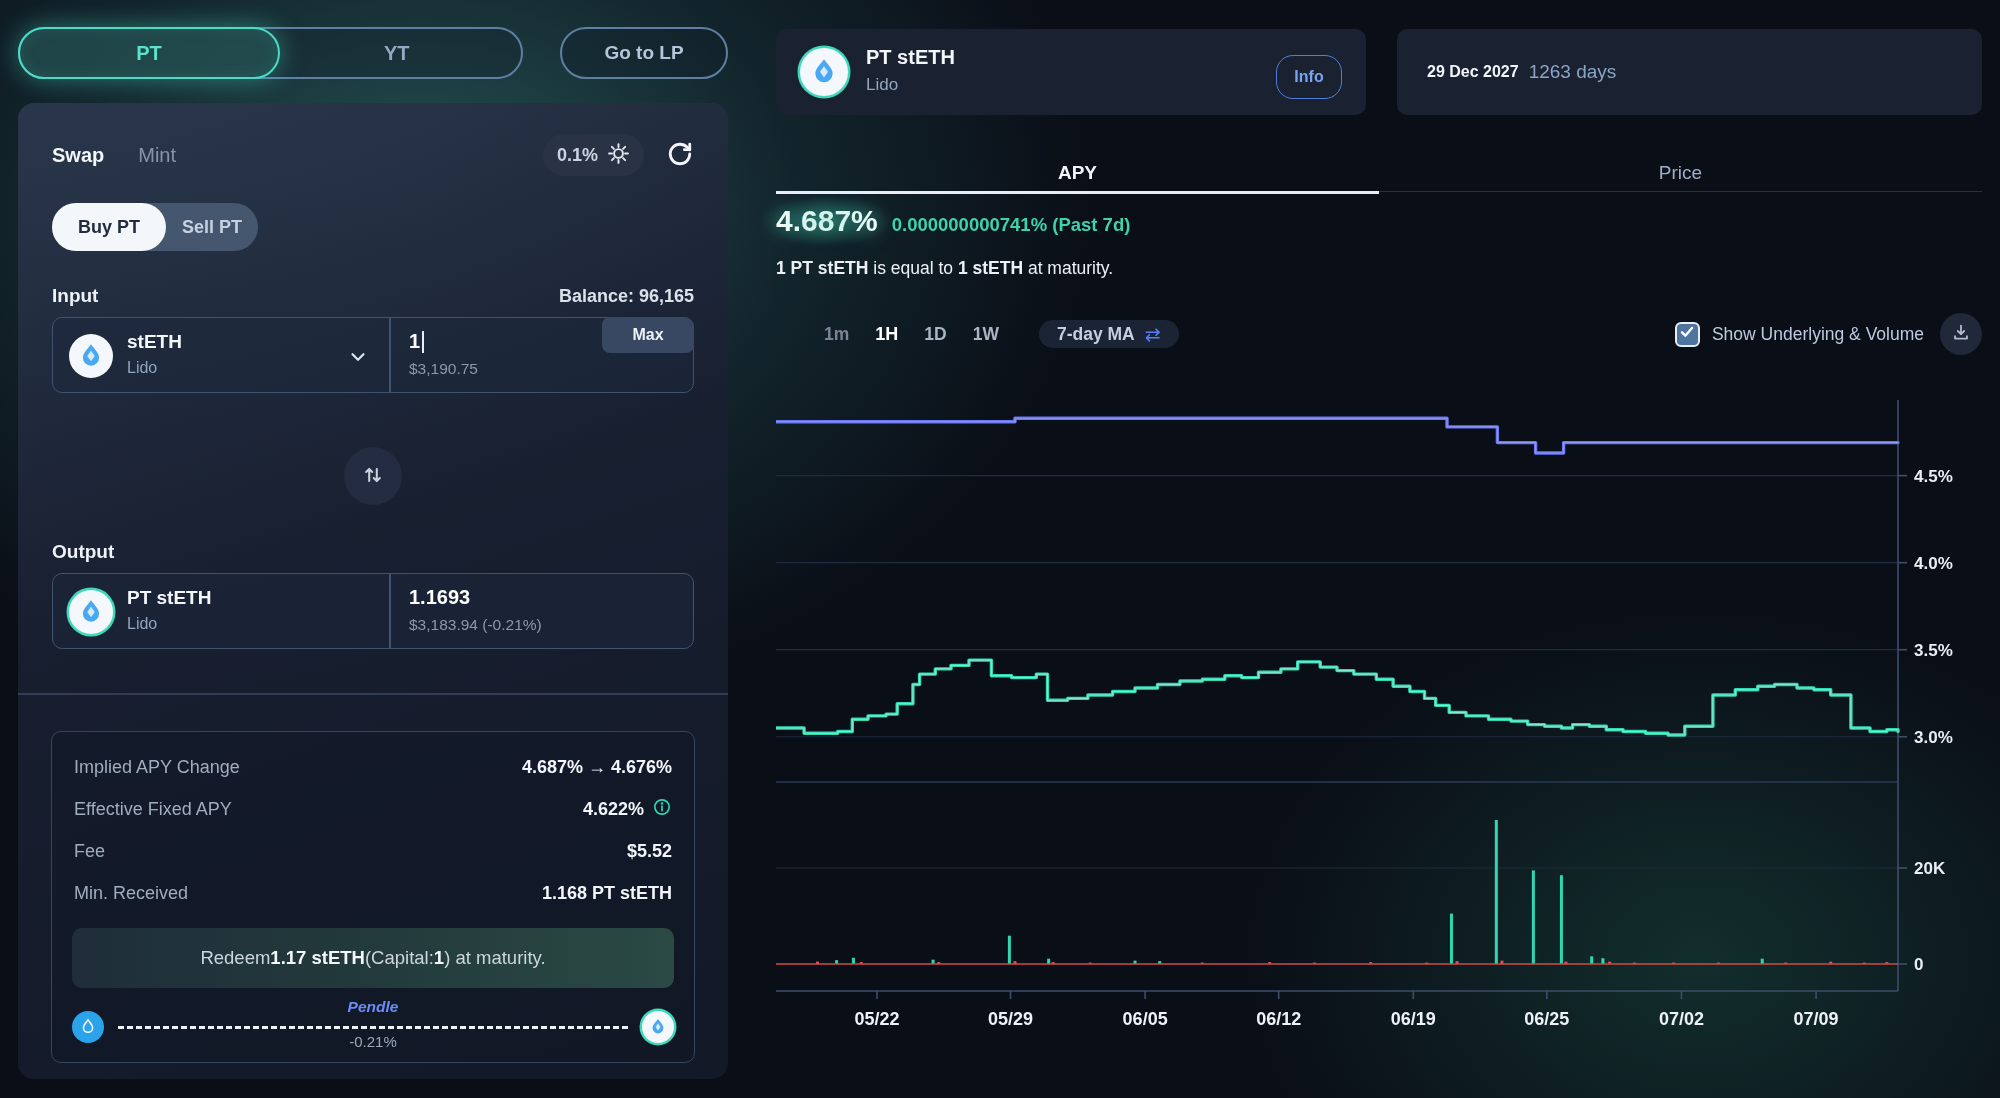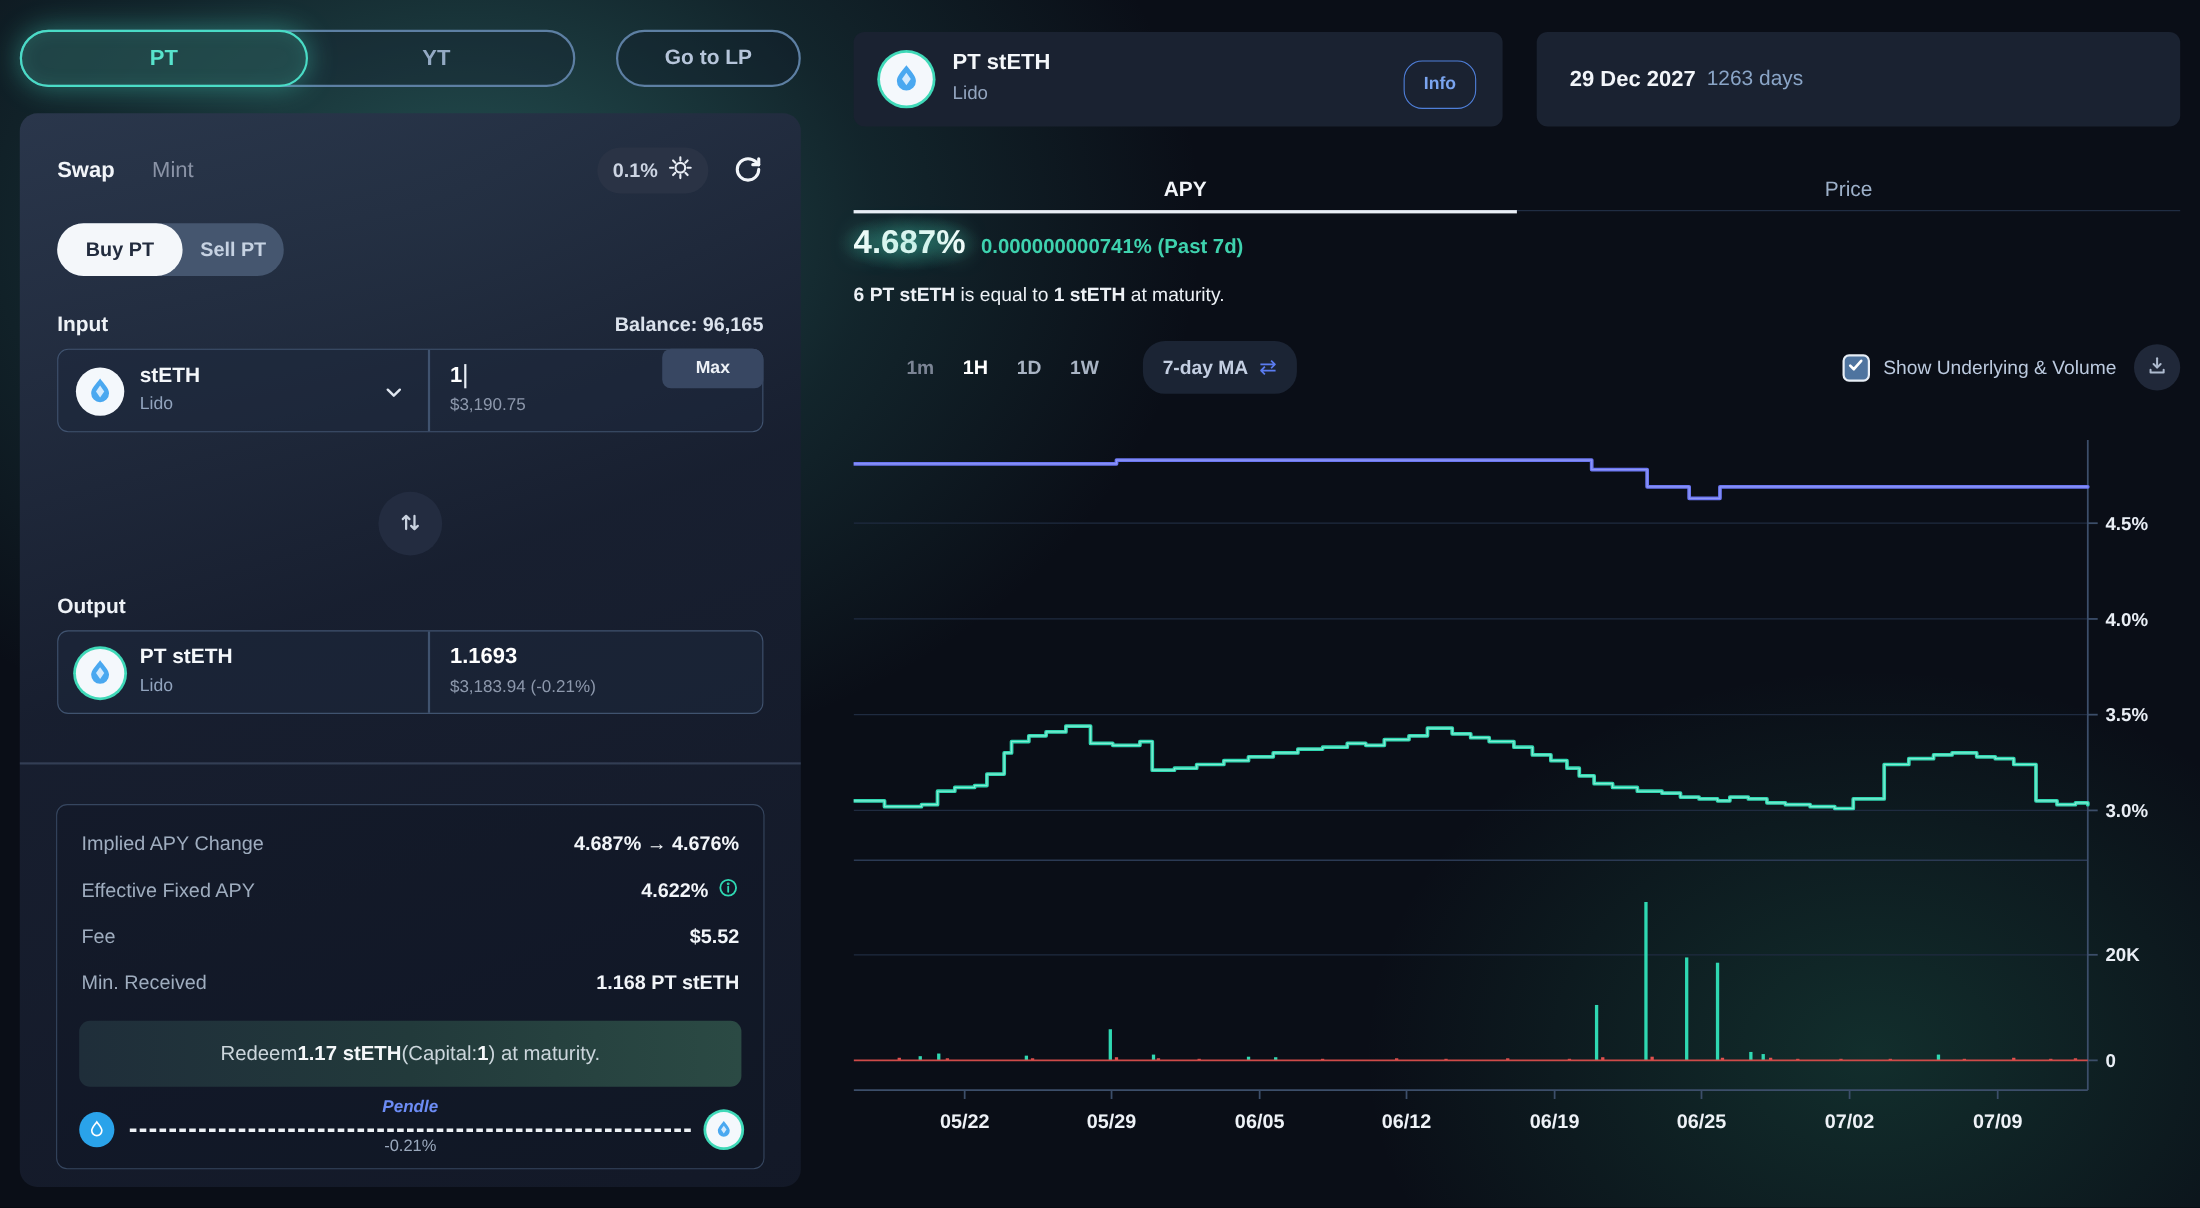--- a/index.html
+++ b/index.html
@@ -82,42 +82,42 @@
   
   .market-card{position:absolute;left:776px;top:29px;width:590px;height:86px;background:#1a2231;border-radius:10px;}
   .mk-icon{position:absolute;left:24px;top:19px;width:48px;height:48px;border-radius:50%;background:#f4f8fc;
     box-shadow:0 0 0 2.5px #3fd9b8;display:flex;align-items:center;justify-content:center;}
   .mk-name{position:absolute;left:90px;top:17px;font-size:20px;font-weight:bold;color:#f4f7fa;}
   .mk-prov{position:absolute;left:90px;top:46px;font-size:17px;color:#93a5bf;}
   .info-btn{position:absolute;right:24px;top:26px;width:66px;height:44px;box-sizing:border-box;border:1.5px solid #4f7fd9;border-radius:17px;
     background:transparent;color:#7aa4ef;font-size:16px;font-weight:600;font-family:inherit;cursor:pointer;}
   .maturity-card{position:absolute;left:1397px;top:29px;width:585px;height:86px;background:#1a2231;border-radius:10px;
     display:flex;align-items:center;padding-left:30px;box-sizing:border-box;gap:10px;}
-  .mat-date{font-size:20px;font-weight:bold;color:#f2f5f9;}
+  .mat-date{font-size:16px;font-weight:bold;color:#f2f5f9;}
   .mat-days{font-size:19px;color:#8aa5c7;}
 
   .chart-tabs{position:absolute;left:776px;top:155px;width:1206px;height:36px;border-bottom:1.5px solid #233149;}
   .tab-apy{position:absolute;left:0;top:0;width:603px;height:36px;display:flex;align-items:center;justify-content:center;
     font-size:19px;font-weight:600;color:#f2f5f9;cursor:pointer;}
   .tab-price{position:absolute;left:603px;top:0;width:603px;height:36px;display:flex;align-items:center;justify-content:center;
     font-size:19px;color:#9db0c9;cursor:pointer;}
   .tab-underline{position:absolute;left:0;bottom:-2.5px;width:603px;height:3px;background:#e9eef5;}
 
   .headline{position:absolute;left:776px;top:204px;display:flex;align-items:baseline;gap:14px;}
   .apy-big{position:relative;font-size:30px;font-weight:bold;color:#fff;text-shadow:0 0 20px rgba(94,233,203,.65);}
   .apy-big::before{content:"";position:absolute;inset:-8px -14px;background:radial-gradient(ellipse,rgba(58,205,175,.30),transparent 72%);z-index:0;}
   .apy-change{font-size:18.5px;font-weight:bold;color:#3ed2ae;}
   .subline{position:absolute;left:776px;top:258px;font-size:17.5px;color:#edf1f6;}
   .subline b{font-weight:bold;}
 
   .controls{position:absolute;left:776px;top:312px;width:1206px;height:44px;display:flex;align-items:center;}
   .range{margin-right:26px;font-size:17.5px;font-weight:600;color:#a9b4c4;cursor:pointer;}
   .range.dim{color:#7b8494;margin-left:48px;}
   .range.active{color:#ffffff;font-weight:bold;font-size:18px;}
-  .ma-pill{margin-left:14px;height:48px;border-radius:20px;background:#1b2434;display:flex;align-items:center;gap:10px;
+  .ma-pill{margin-left:14px;height:28px;border-radius:20px;background:#1b2434;display:flex;align-items:center;gap:10px;
     padding:0 18px;cursor:pointer;}
   .ma-label{font-size:17.5px;font-weight:600;color:#c4cfe2;}
   .ma-arrows{font-size:19px;color:#5b7cf0;line-height:1;}
   .ctrl-spacer{flex:1;}
   .checkbox{width:25px;height:25px;box-sizing:border-box;border:2px solid #e8eef6;border-radius:6px;background:#4f749f;
     display:flex;align-items:center;justify-content:center;cursor:pointer;}
   .toggle-label{margin:0 16px 0 12px;font-size:17.5px;color:#bccadf;}
   .dl-btn{width:42px;height:42px;border-radius:50%;background:#202839;border:none;cursor:pointer;
     display:flex;align-items:center;justify-content:center;}
 
@@ -322,21 +322,21 @@
         <span>Price</span>
       </div>
     <div class="tab-underline"></div>
   </div>
 
   <div class="headline">
     <span class="apy-big">4.687%</span>
     <span class="apy-change">0.000000000741% (Past 7d)</span>
   </div>
   <div class="subline">
-    <b>6 PT stETH</b><span> is equal to </span><b>1 stETH</b><span> at maturity.</span>
+    <b>1 PT stETH</b><span> is equal to </span><b>1 stETH</b><span> at maturity.</span>
   </div>
 
   <div class="controls">
     <span class="range dim">1m</span>
     <span class="range active">1H</span>
     <span class="range">1D</span>
     <span class="range">1W</span>
     <div class="ma-pill">
       <span class="ma-label">7-day MA</span>
       <span class="ma-arrows">⇄</span>

